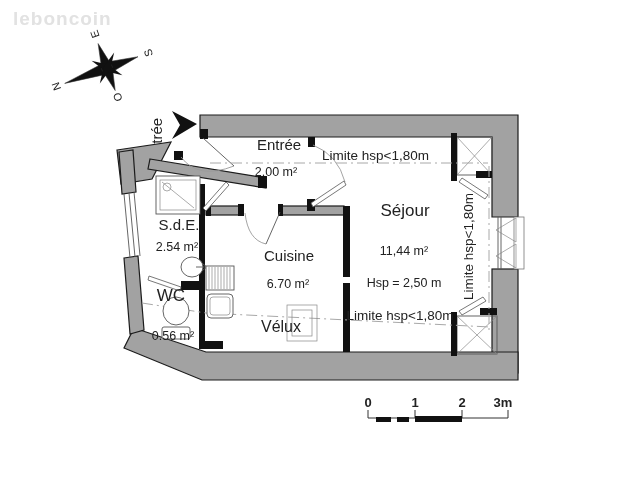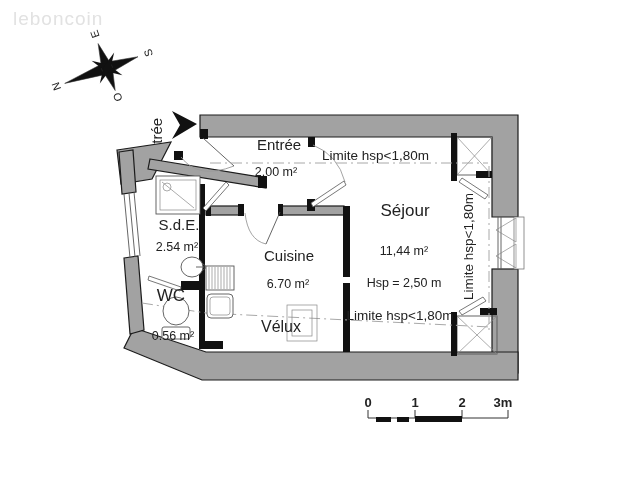--- a/index.html
+++ b/index.html
@@ -1,17 +1,17 @@
 <!DOCTYPE html>
 <html><head>
 <meta charset="utf-8">
 <style>
   html,body{margin:0;padding:0;background:#fff;}
   body{width:640px;height:480px;position:relative;font-family:"Liberation Sans",sans-serif;overflow:hidden;}
-  #watermark{position:absolute;top:8px;left:13px;font-size:19px;font-weight:normal;letter-spacing:1px;color:#e2e2e2;}
+  #watermark{position:absolute;top:8px;left:13px;font-size:19px;font-weight:bold;letter-spacing:1px;color:#e2e2e2;}
   svg{position:absolute;top:0;left:0;}
   svg text{font-family:"Liberation Sans",sans-serif;fill:#222;}
   .wall{fill:#a2a2a2;stroke:#1c1c1c;stroke-width:1.2;}
   .jamb{fill:#111;stroke:none;}
   .fix{fill:#fff;stroke:#555;stroke-width:0.9;}
   .fixl{fill:none;stroke:#888;stroke-width:0.7;}
   .arc{fill:none;stroke:#9a9a9a;stroke-width:0.9;}
   .leaf{fill:#fff;stroke:#555;stroke-width:0.8;}
   .dashdot{fill:none;stroke:#a8a8a8;stroke-width:1;stroke-dasharray:11 4 2 4;}
   .thin{fill:none;stroke:#555;stroke-width:0.9;}

